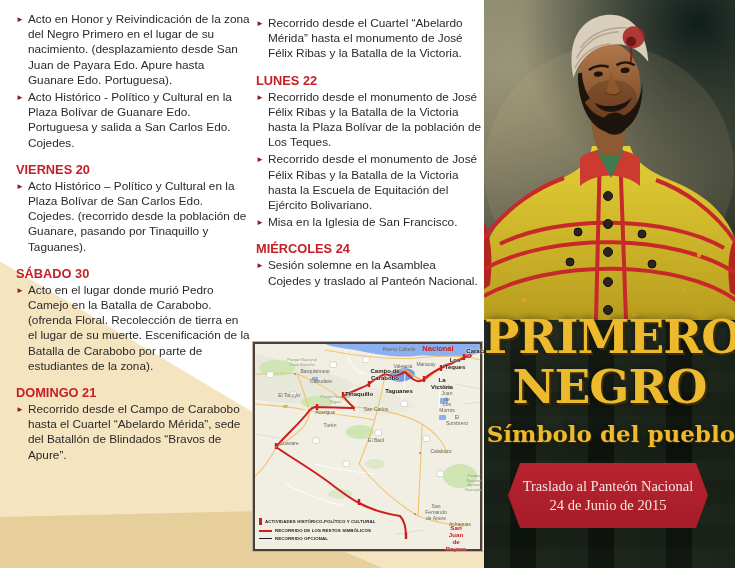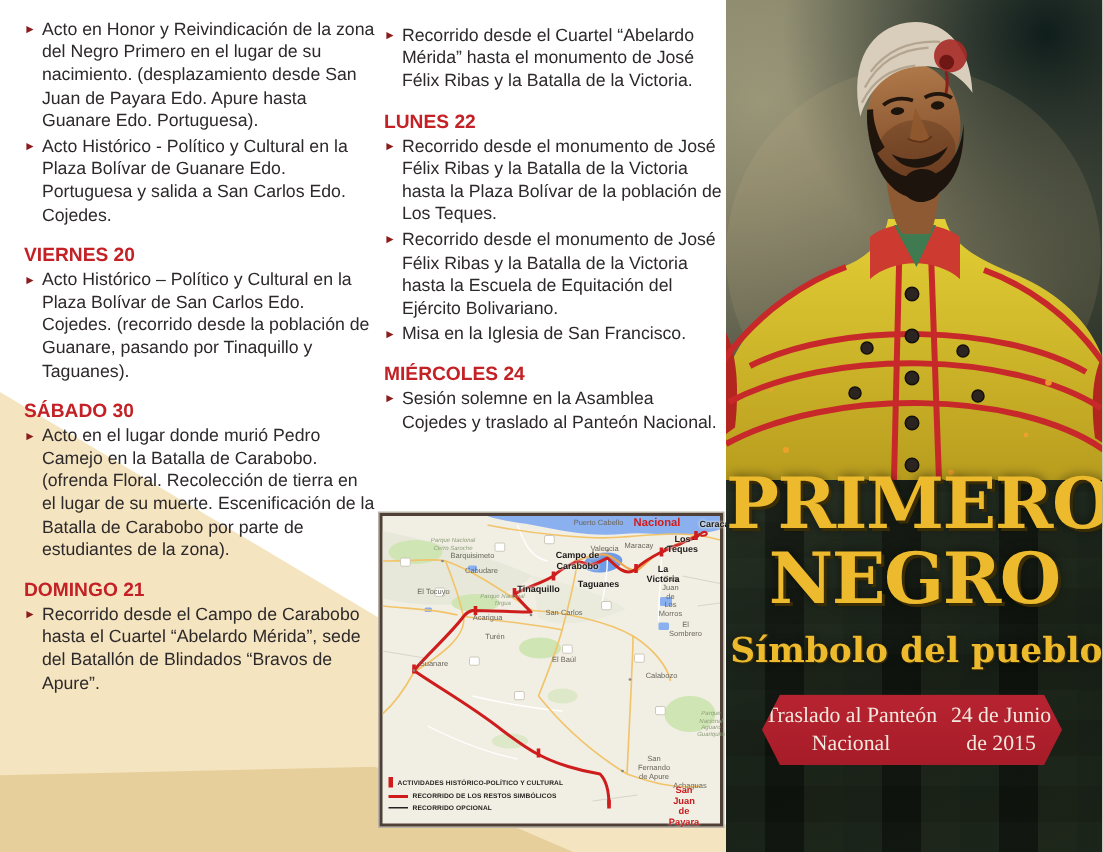--- a/index.html
+++ b/index.html
@@ -52,24 +52,24 @@
       repeating-linear-gradient(90deg, rgba(40,52,38,.5) 0 26px, rgba(12,16,11,.45) 26px 52px, rgba(52,64,44,.4) 52px 78px),
       repeating-linear-gradient(0deg, rgba(25,33,24,.5) 0 20px, rgba(10,14,9,.4) 20px 44px);}
   .statue{position:absolute;left:0;top:0;}
   .panel-title{position:absolute;left:0;top:312px;width:100%;text-align:center;
     font-family:"DejaVu Serif","Liberation Serif",serif;font-weight:bold;
     color:#ecba2c;font-size:47px;line-height:50px;letter-spacing:-1px;
     text-shadow:2px 2px 0 #3a2c05,0 0 8px rgba(0,0,0,.6);}
   .panel-subtitle{position:absolute;left:0;top:420px;width:100%;text-align:right;
     font-family:"DejaVu Serif","Liberation Serif",serif;font-weight:bold;
     color:#ecba2c;font-size:23px;text-shadow:1px 1px 0 #3a2c05,0 0 6px rgba(0,0,0,.5);}
-  .banner{position:absolute;left:24px;top:463px;width:200px;height:47px;
+  .banner{position:absolute;left:24px;top:463px;width:200px;height:65px;
     background:linear-gradient(180deg,#b82331 0%,#a61c28 100%);
     clip-path:polygon(6% 0,94% 0,100% 50%,94% 100%,6% 100%,0 50%);
-    display:flex;flex-direction:row;align-items:center;justify-content:center;
+    display:flex;flex-direction:column;align-items:center;justify-content:center;
     font-family:"Liberation Serif",serif;color:#f3e8dd;font-size:14.5px;line-height:19px;
     text-align:center;}
 </style>
 </head>
 <body>
 
 <div class="page">
 
   <div class="bg-cream"></div>
   <div class="bg-tan"></div>

